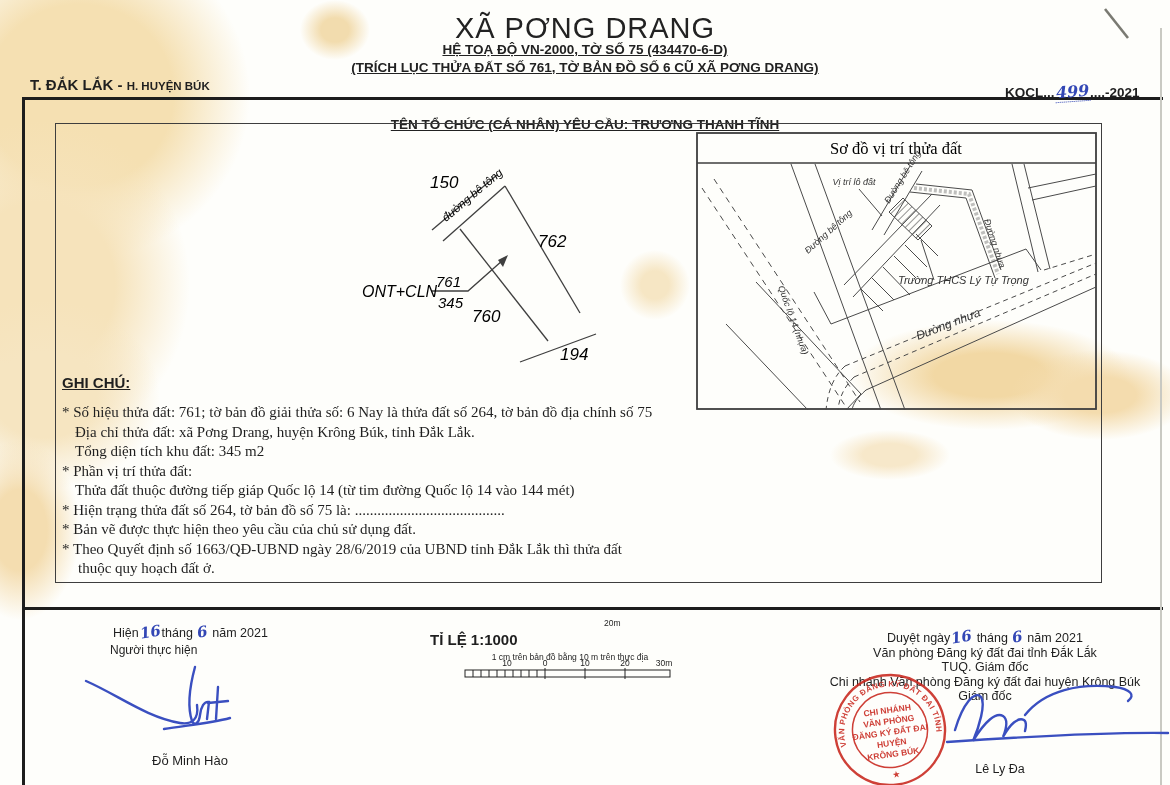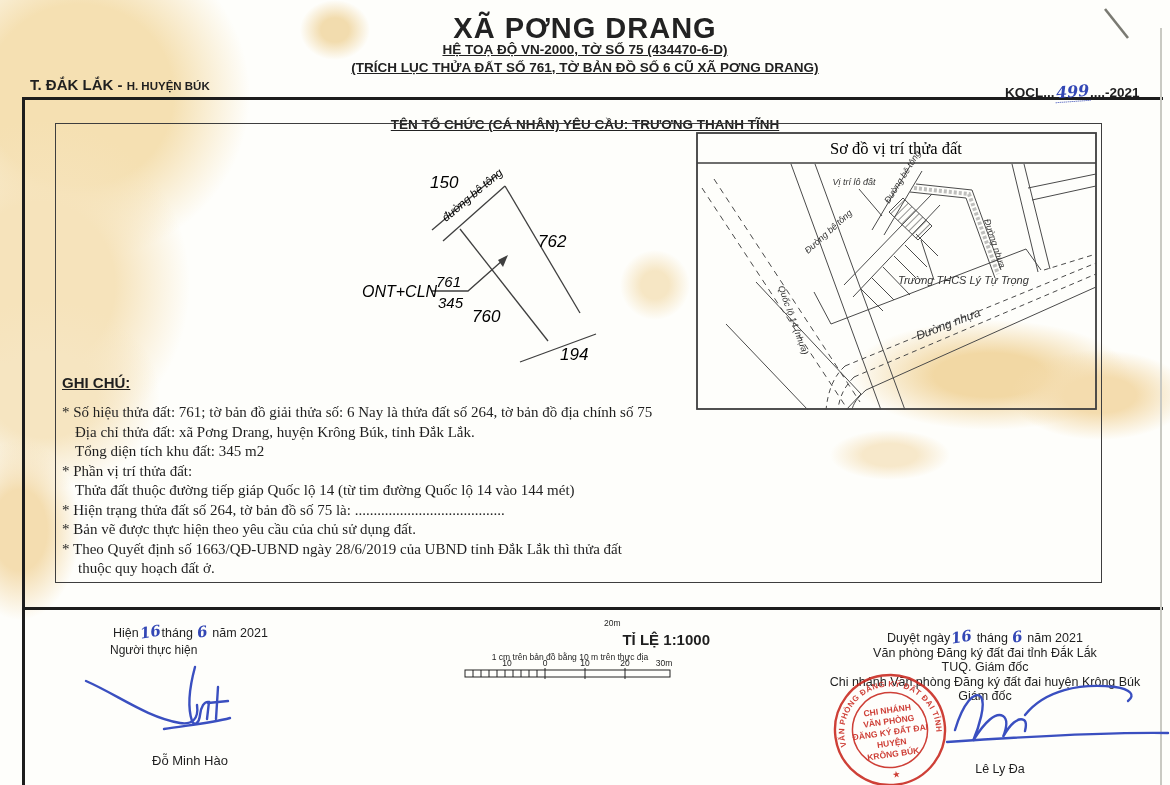--- a/index.html
+++ b/index.html
@@ -7,41 +7,41 @@
         font-family:"Liberation Sans",sans-serif;color:#1f1f1f;}
   .abs{position:absolute;}
   .stain{position:absolute;border-radius:50%;pointer-events:none;}
   
   .rule{position:absolute;background:#1d1d1d;}
   .rule-right{position:absolute;background:#c9c9c2;}
   .main-box{position:absolute;left:55px;top:123px;width:1045px;height:458px;
             border:1.6px solid #3e3e3e;}
   
   .hdr{position:absolute;left:260px;width:650px;text-align:center;}
-  .hdr-title{font-size:29px;font-weight:bold;letter-spacing:1px;color:#222;}
+  .hdr-title{font-size:29px;font-weight:normal;letter-spacing:1px;color:#222;}
   .hdr-sub{font-size:13.5px;font-weight:bold;color:#222;text-decoration:underline;}
   .region{position:absolute;left:30px;top:76px;font-weight:bold;font-size:15px;white-space:nowrap;}
   .region .small{font-size:11.5px;}
   .ref{position:absolute;left:1005px;top:82px;font-weight:bold;font-size:13.5px;white-space:nowrap;}
   .hand{color:#3347b5;font-family:"DejaVu Serif",serif;font-style:italic;font-weight:bold;}
   .ref .hand{font-size:16px;border-bottom:1.5px dotted #3347b5;padding:0 1px;display:inline-block;transform:rotate(-4deg);}
   
   .notes{position:absolute;left:62px;top:374px;width:980px;font-family:"Liberation Serif",serif;font-size:15px;}
   .notes-heading{font-family:"Liberation Sans",sans-serif;font-weight:bold;font-size:15px;
                  text-decoration:underline;margin-bottom:12px;}
   .note-line{line-height:19.5px;white-space:nowrap;}
   .ind1{padding-left:13px;}
   .ind2{padding-left:16px;}
   
   .f-left-date{position:absolute;left:113px;top:623px;font-size:12.5px;white-space:nowrap;}
   .f-left-role{position:absolute;left:110px;top:643px;width:160px;text-align:left;font-size:12px;}
   .f-left-name{position:absolute;left:110px;top:753px;width:160px;text-align:center;font-size:13px;}
   .date-hand{font-size:15px;display:inline-block;transform:rotate(-10deg);margin:0 1px;}
   .scale-20m{position:absolute;left:564px;top:618px;font-size:8.5px;margin-left:40px;}
-  .scale-title{position:absolute;left:430px;top:631px;width:280px;text-align:right;font-weight:bold;font-size:15px;}
+  .scale-title{position:absolute;left:430px;top:631px;width:280px;text-align:left;font-weight:bold;font-size:15px;}
   .scale-sub{position:absolute;left:430px;top:652px;width:280px;text-align:center;font-size:8.5px;}
   .f-right{position:absolute;left:770px;top:630px;width:430px;text-align:center;font-size:12.5px;line-height:14.5px;}
   .f-right div{white-space:nowrap;}
   .f-right-name{position:absolute;left:940px;top:762px;width:120px;text-align:center;font-size:12.5px;}
   svg{position:absolute;overflow:visible;}
   svg text{font-family:"Liberation Sans",sans-serif;}
   .serif-t{font-family:"Liberation Serif",serif;}
 </style>
 </head>
 <body>

